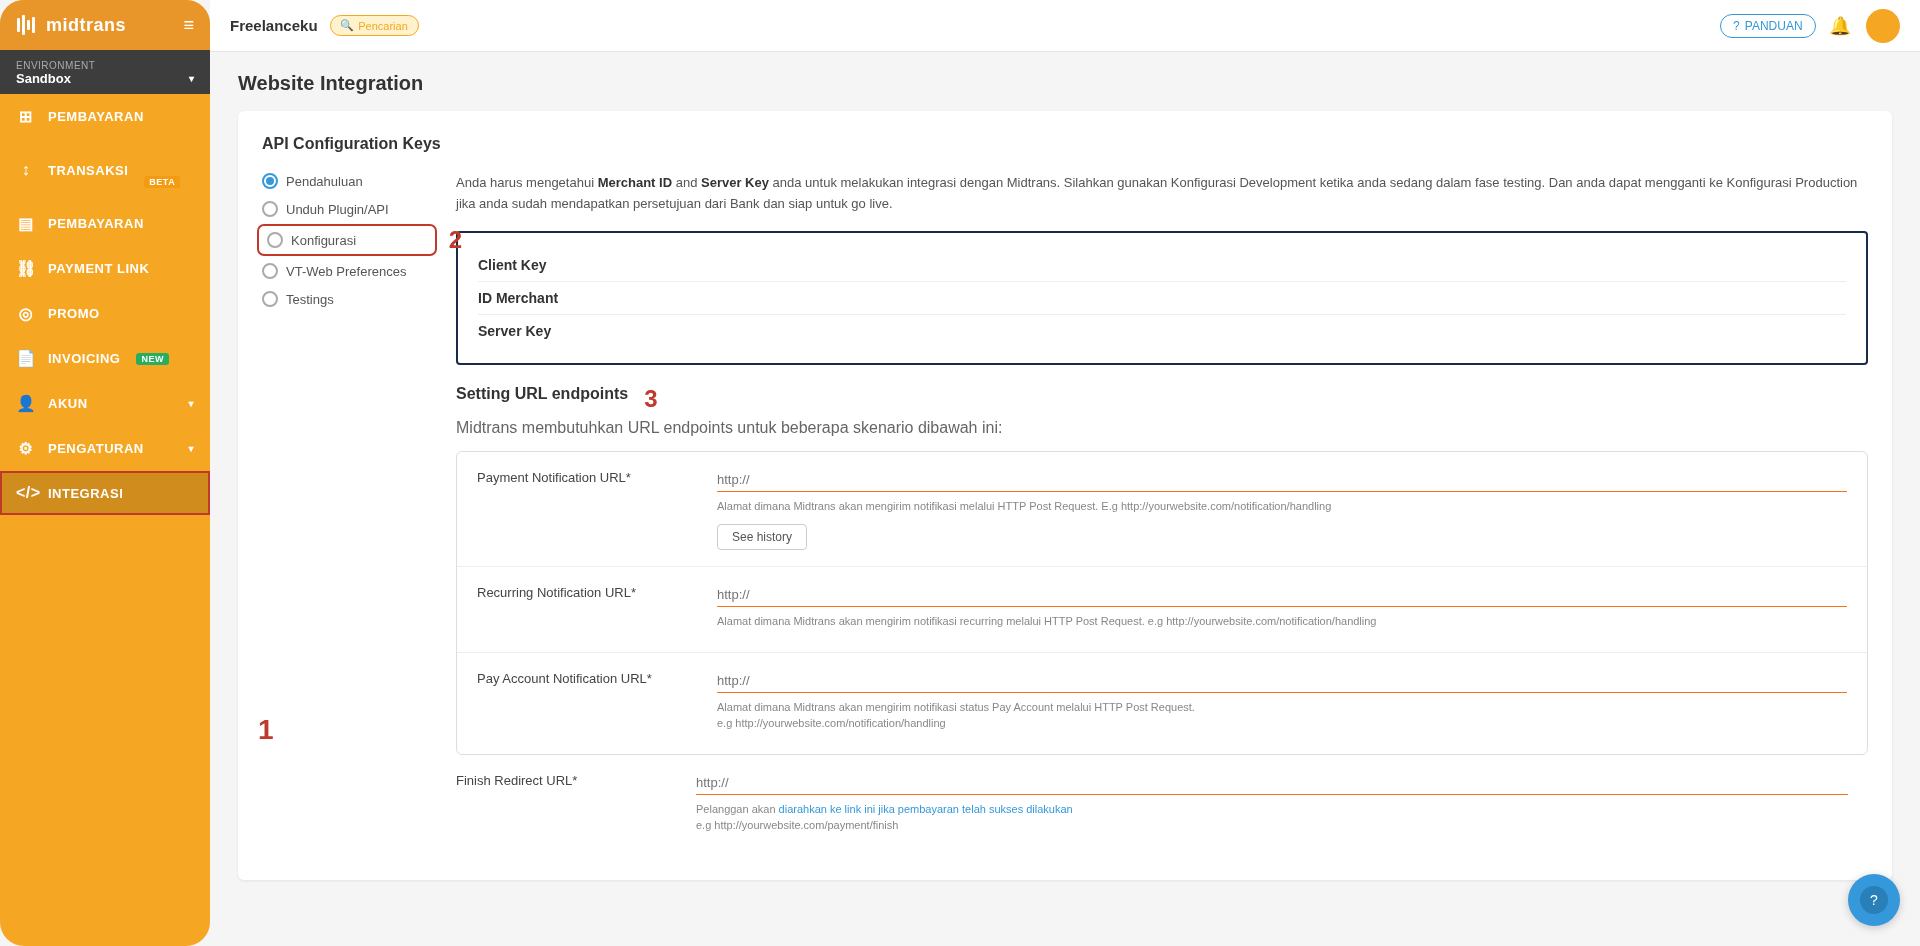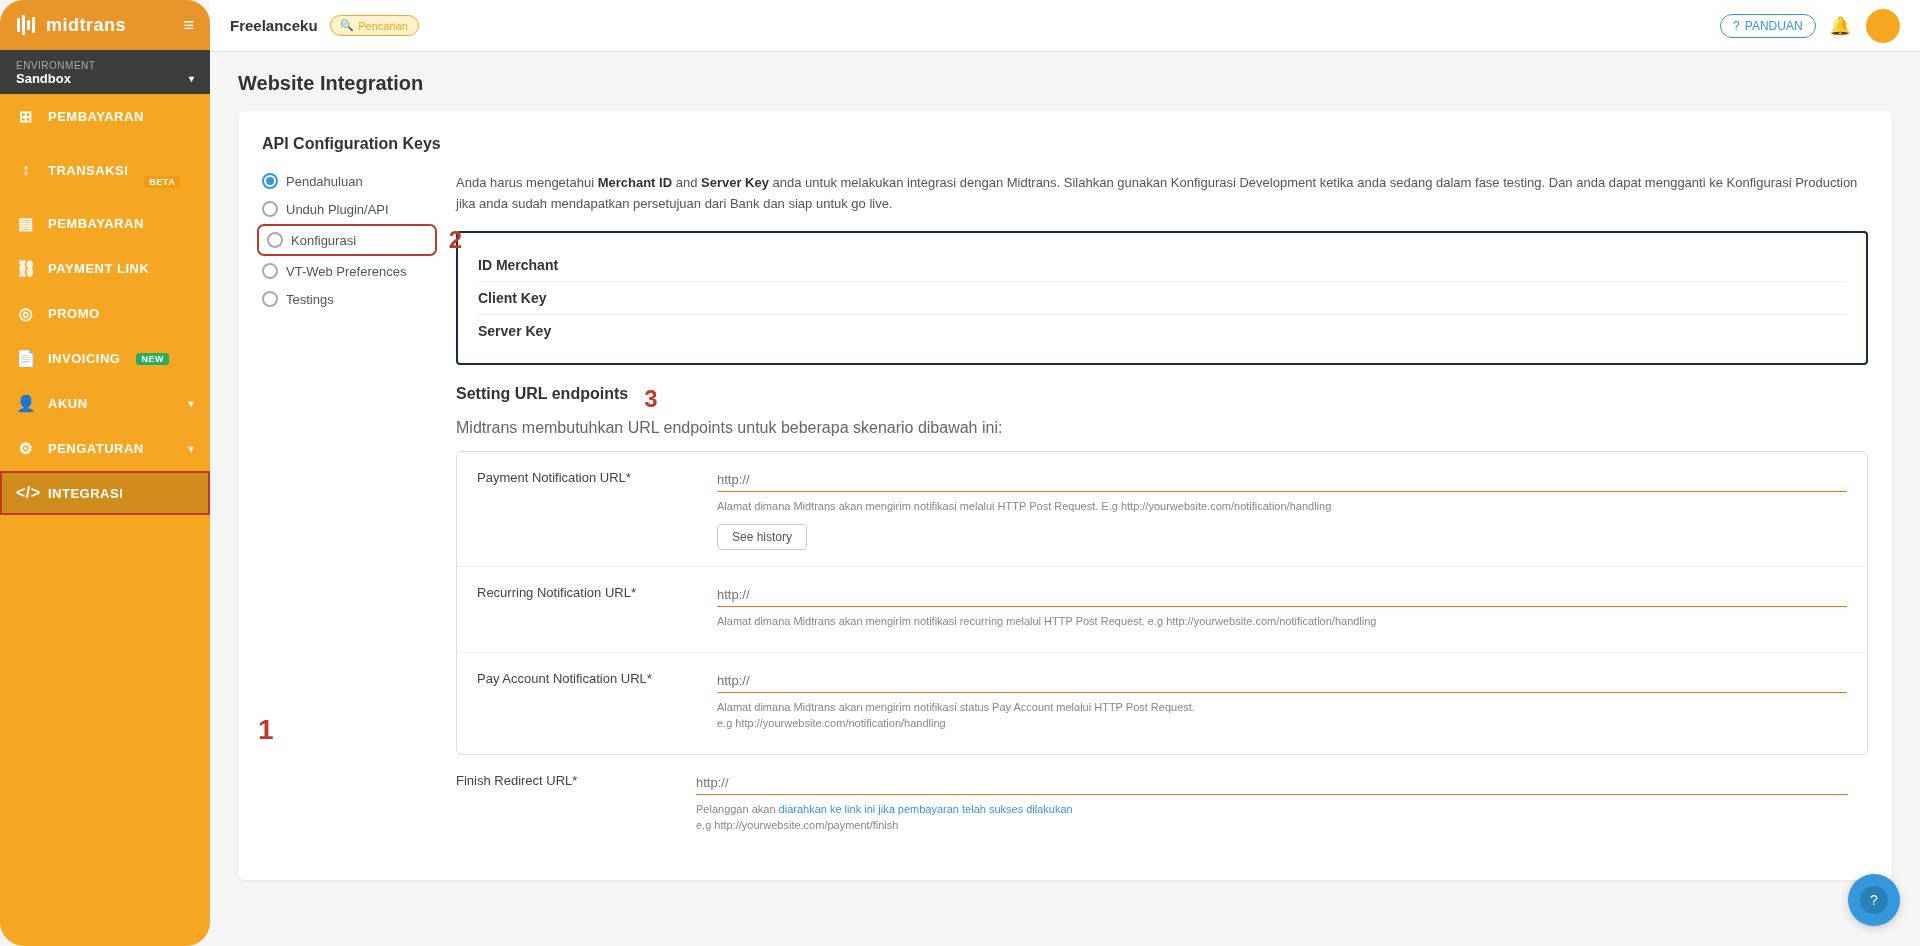--- a/index.html
+++ b/index.html
@@ -494,24 +494,24 @@
           <p id="desc-text" class="desc-text">
             <span>Anda harus mengetahui </span>
             <strong>Merchant ID</strong>
             <span> and </span>
             <strong>Server Key</strong>
             <span> anda untuk melakukan integrasi dengan Midtrans. Silahkan gunakan Konfigurasi Development ketika anda sedang dalam fase testing. Dan anda dapat mengganti ke Konfigurasi Production jika anda sudah mendapatkan persetujuan dari Bank dan siap untuk go live.</span>
           </p>
 
           <div id="api-keys-box">
             <div class="api-key-row">
+              <span>Client Key</span>
+            </div>
+            <div class="api-key-row">
               <span>ID Merchant</span>
-            </div>
-            <div class="api-key-row">
-              <span>Client Key</span>
             </div>
             <div class="api-key-row">
               <span>Server Key</span>
             </div>
           </div>
 
           <div style="display:flex; align-items:flex-start; gap:8px; margin-bottom:6px;">
             <h3 class="section-title" style="font-size:16px; font-weight:700; color:#333;">Setting URL endpoints</h3>
             <span style="color:#c0392b; font-size:24px; font-weight:700; margin-left:8px;">3</span>
           </div>

